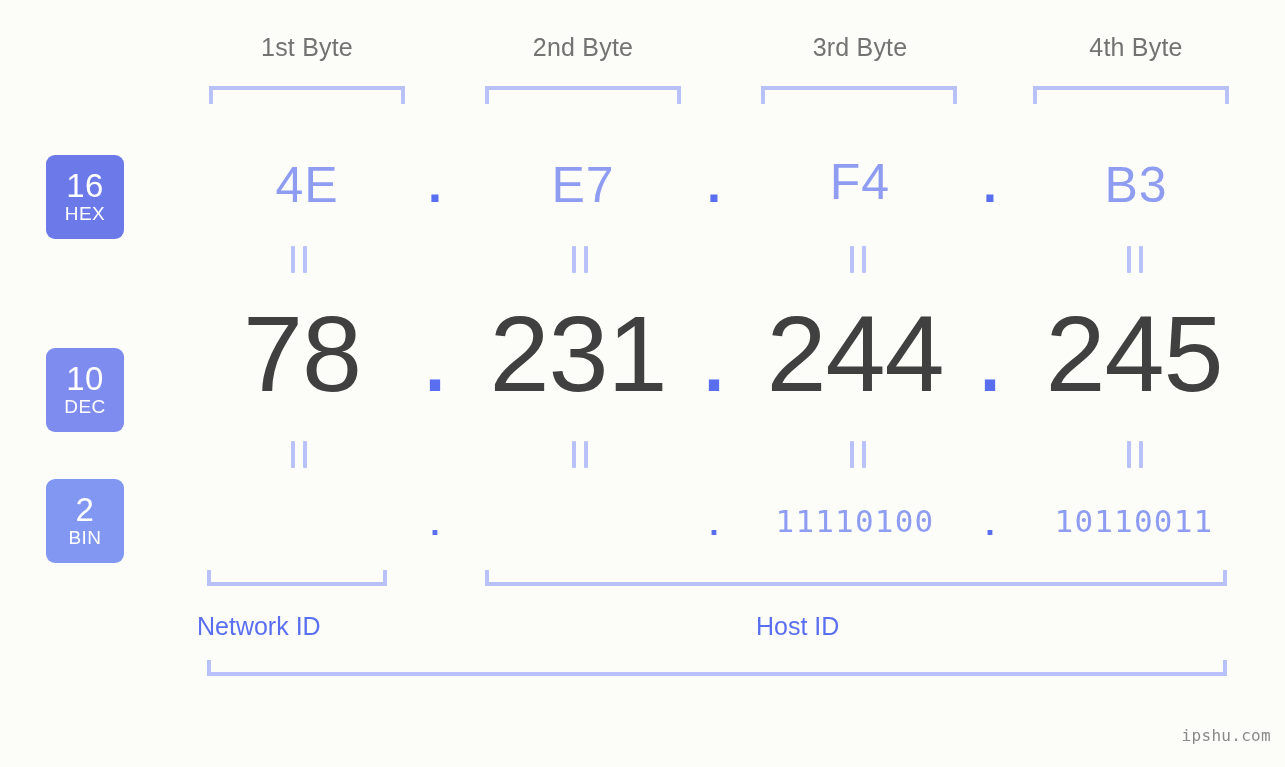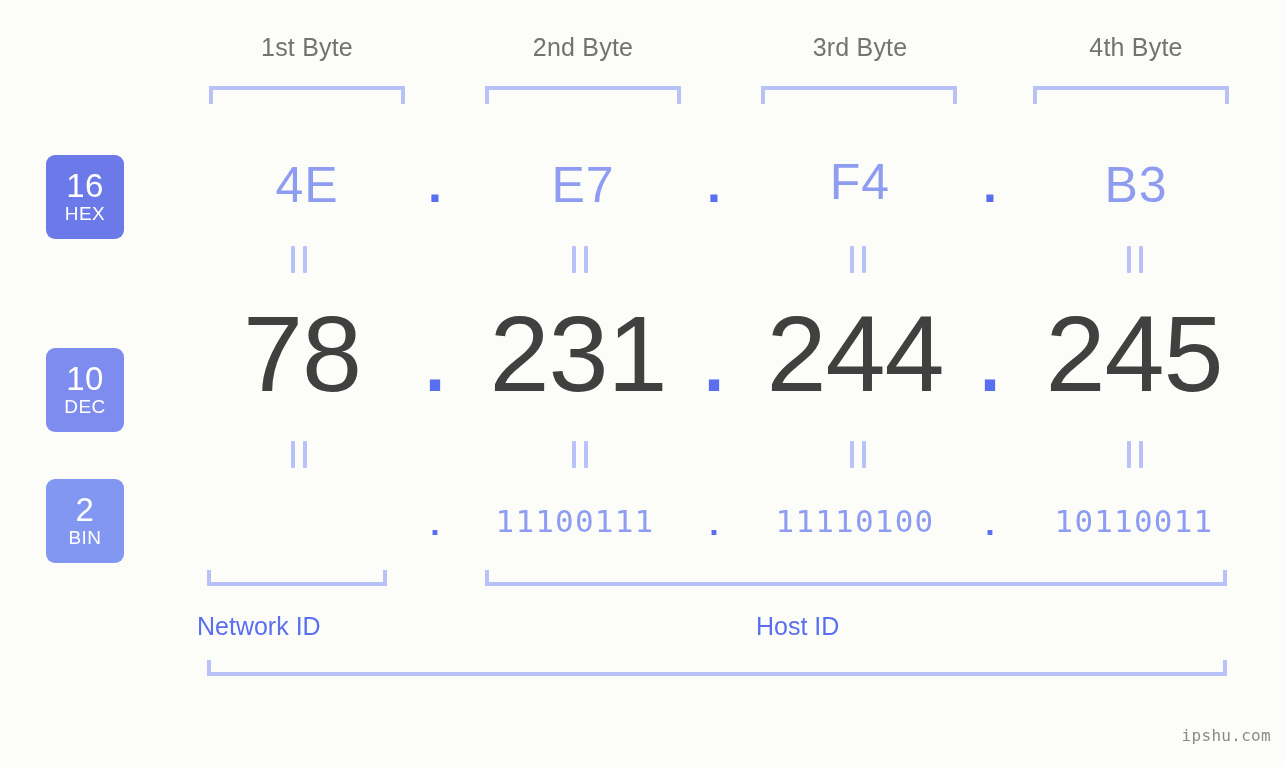--- a/index.html
+++ b/index.html
@@ -275,21 +275,20 @@
       <span class="b1"></span>
       <span class="b2"></span>
     </div>
 
   <div class="badge" id="badge-bin">
     <div class="radix">2</div>
     <div class="radix-name">BIN</div>
   </div>
 
   <div class="dot bin-dot" style="left:400px; top:508px; width:70px;">.</div>
-  <div class="val-cell bin-val" style="left:472px; top:506px; width:206px;">11100111</div>
   <div class="dot bin-dot" style="left:679px; top:508px; width:70px;">.</div>
   <div class="val-cell bin-val" style="left:752px; top:506px; width:206px;">11110100</div>
   <div class="dot bin-dot" style="left:955px; top:508px; width:70px;">.</div>
   <div class="val-cell bin-val" style="left:1031px; top:506px; width:206px;">10110011</div>
 
   <div class="bracket-bottom" style="left:207px; top:570px; width:180px;"></div>
   <div class="bracket-bottom" style="left:485px; top:570px; width:742px;"></div>
 
   <div class="section-label" style="left:197px; top:612px; width:200px;">Network ID</div>
   <div class="section-label" style="left:756px; top:612px; width:200px;">Host ID</div>

